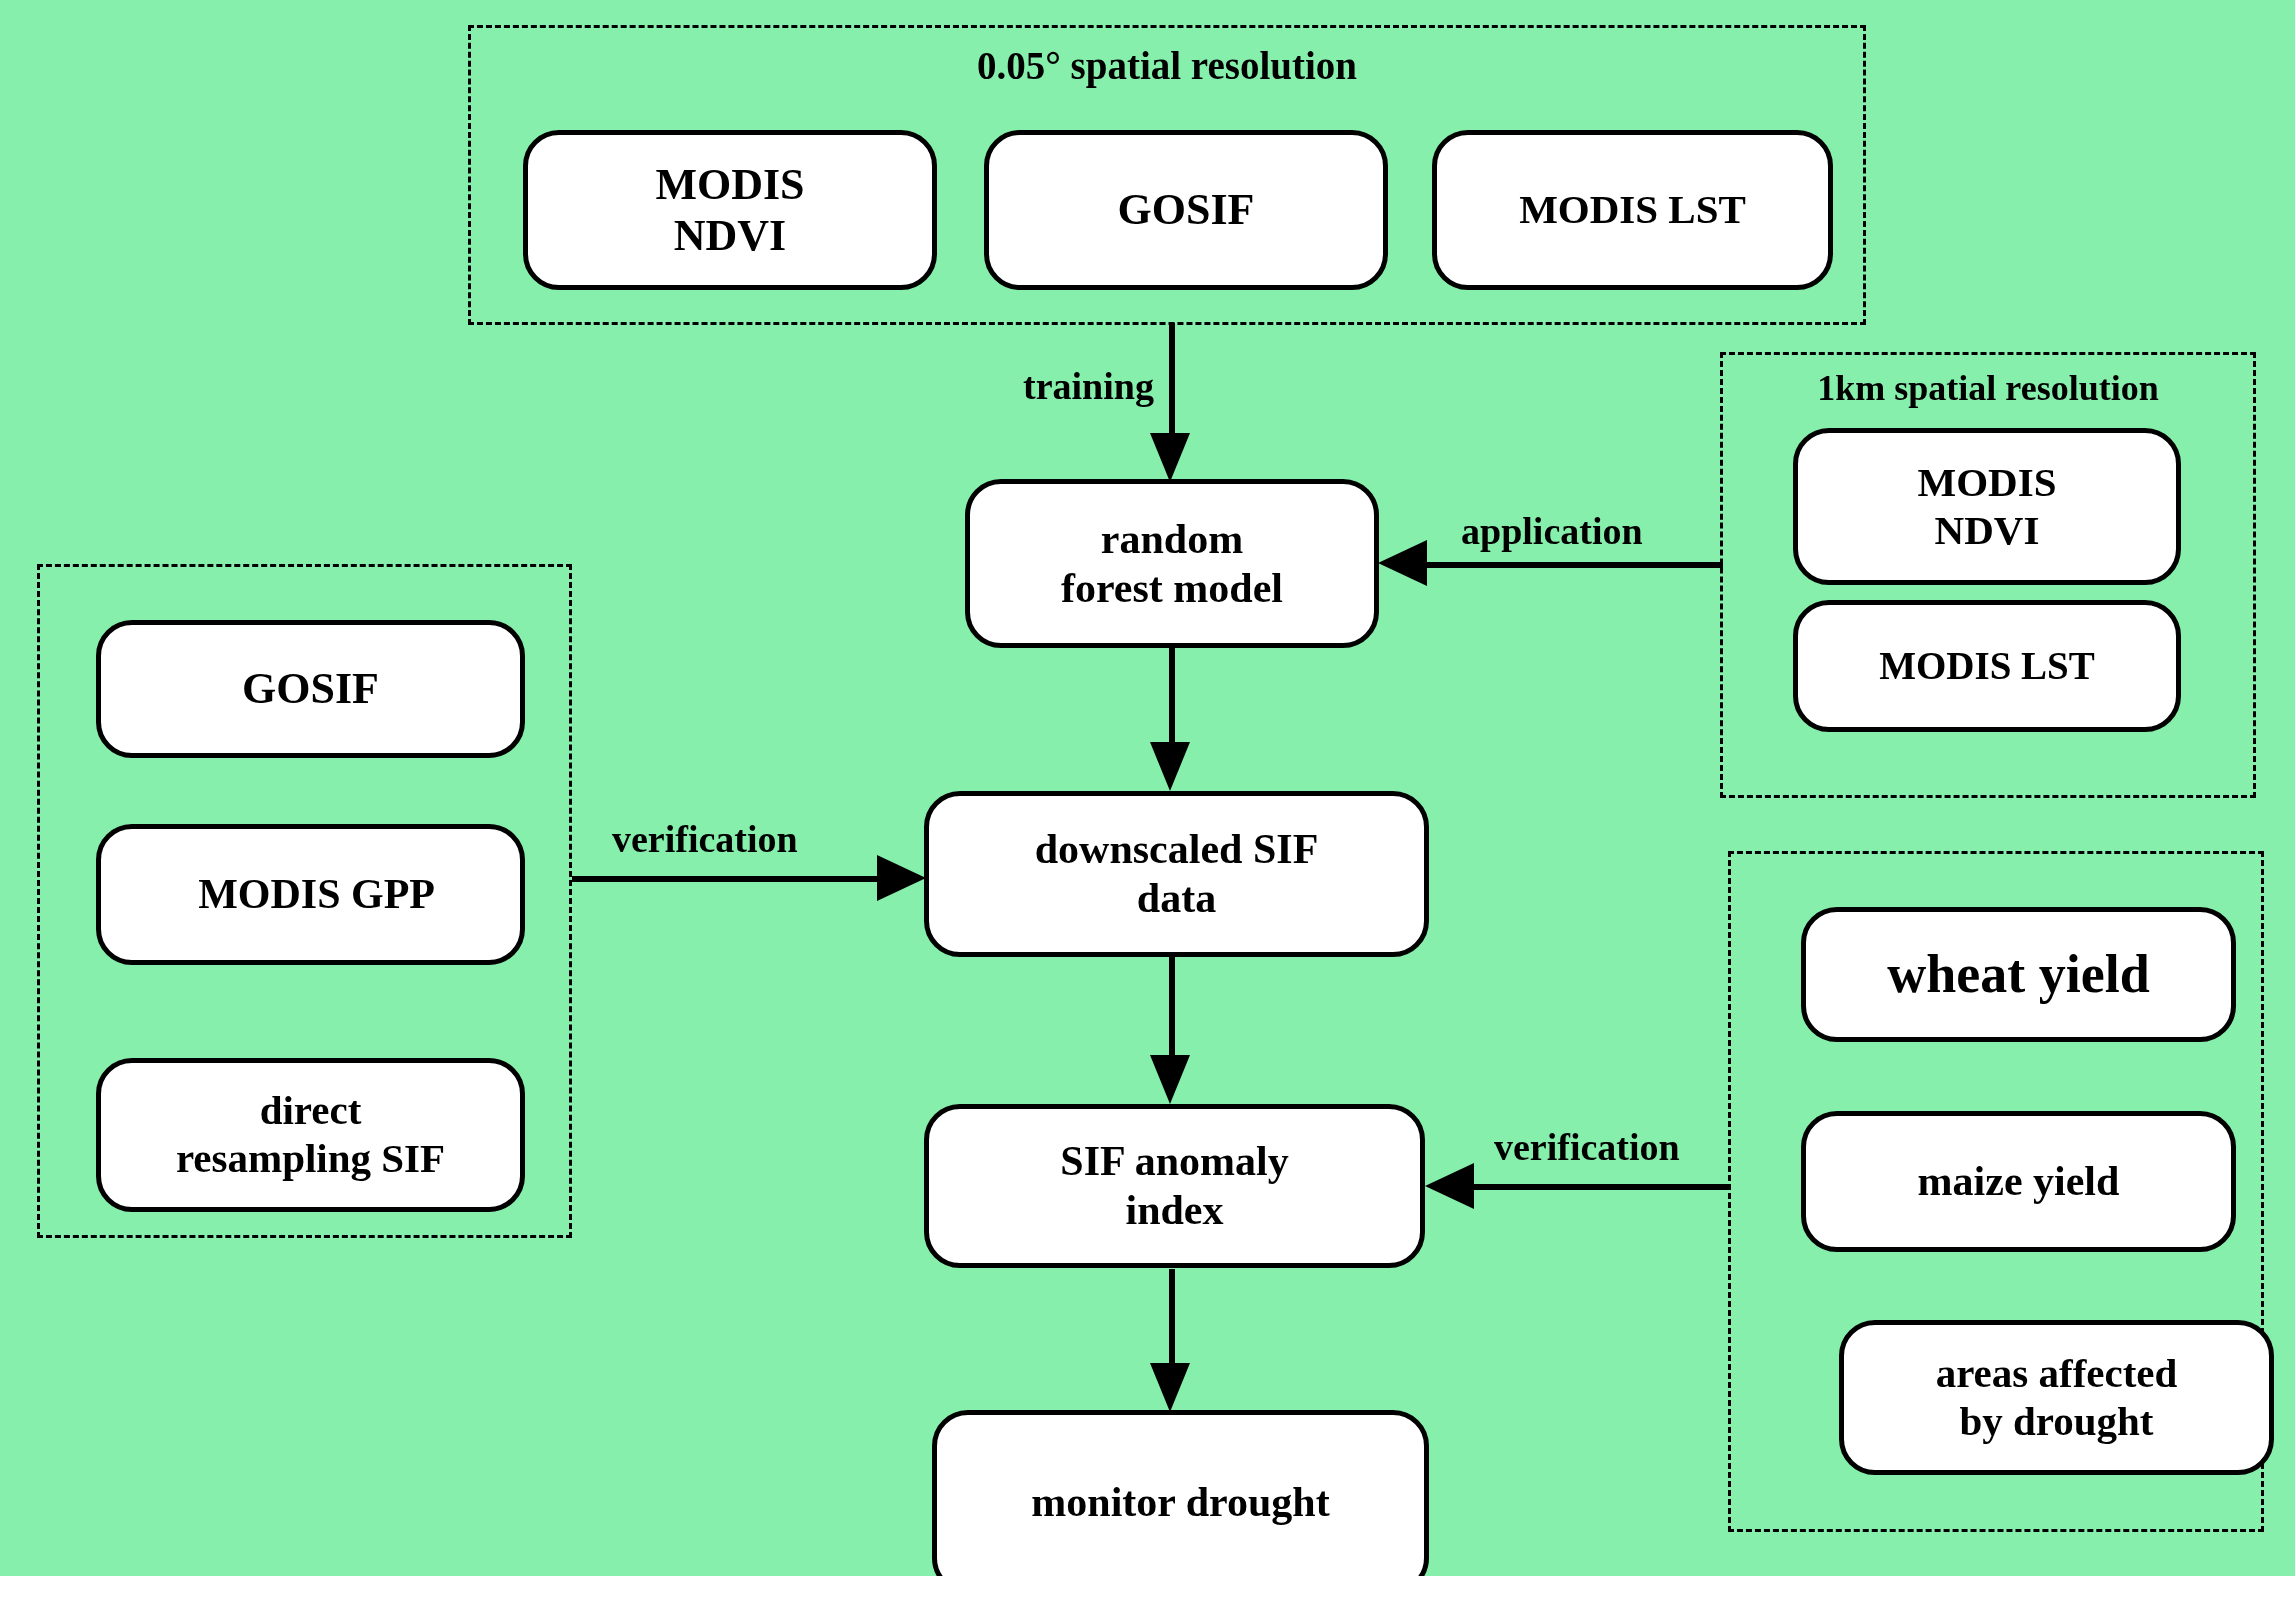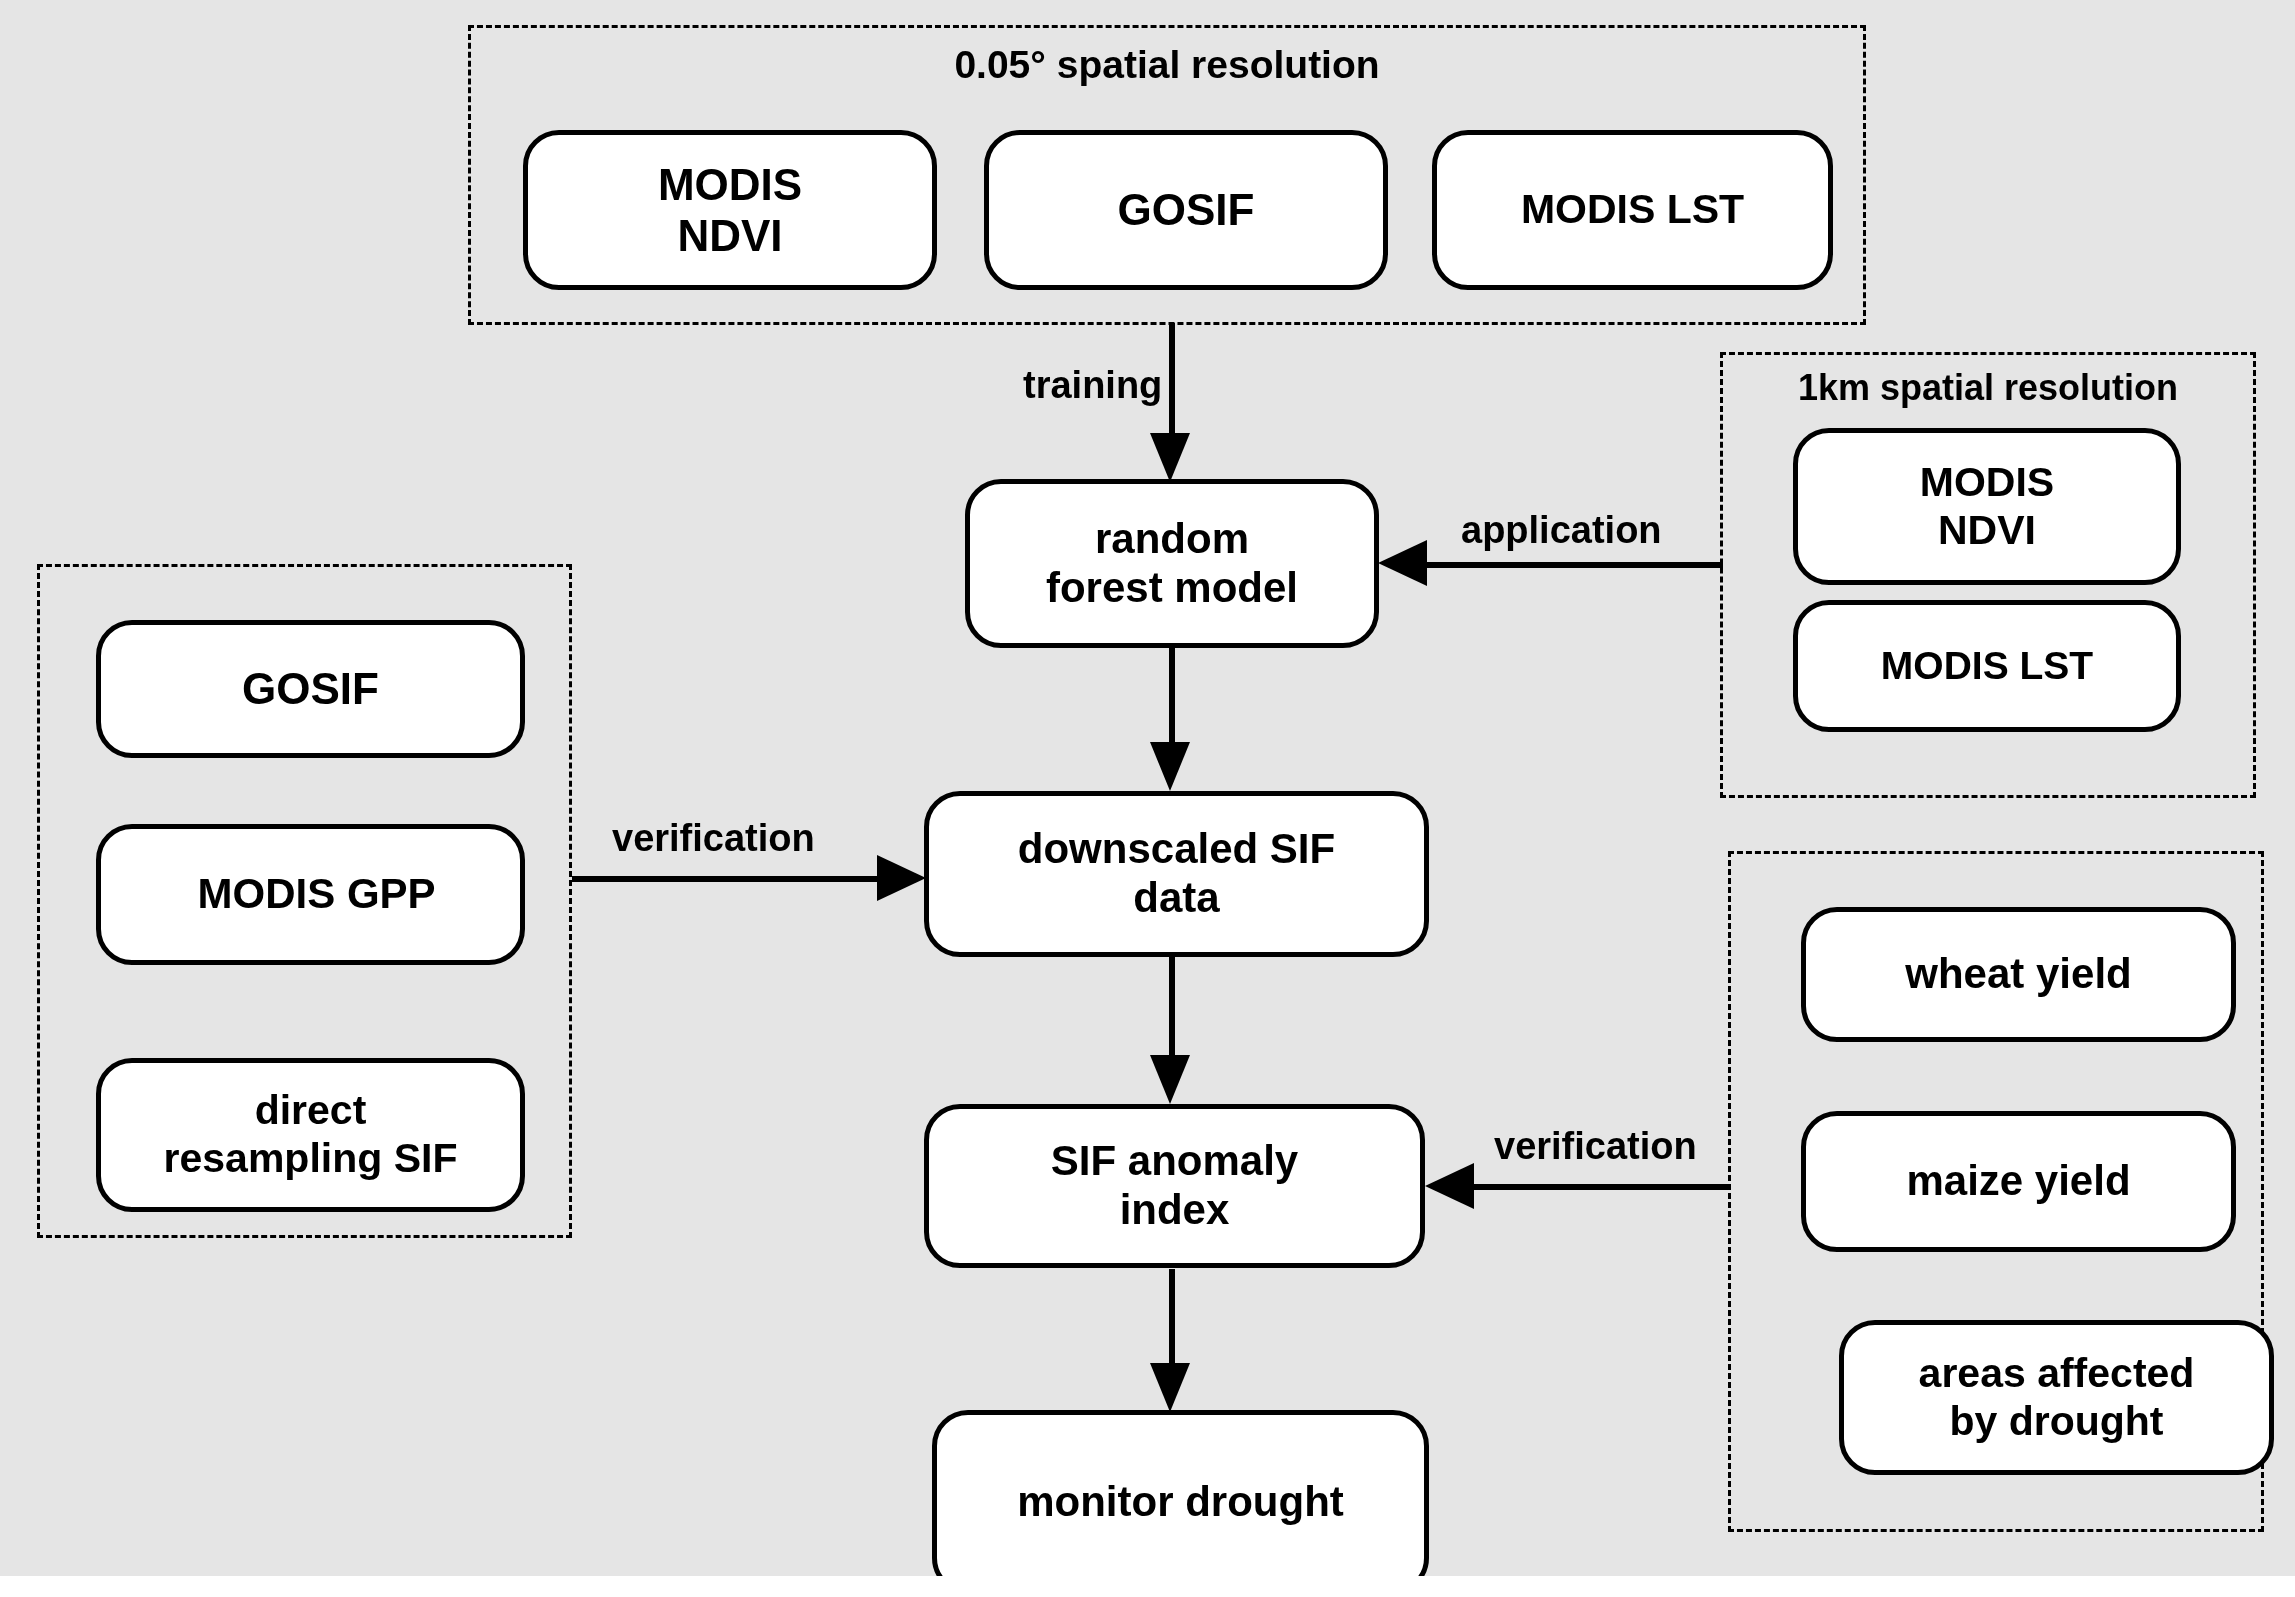--- a/index.html
+++ b/index.html
@@ -4,22 +4,22 @@
 <style>
   html, body {
     margin: 0;
     padding: 0;
     background: #ffffff;
   }
   #canvas {
     position: relative;
     width: 2295px;
     height: 1576px;
-    background: #e5e5e5;
-    font-family: Liberation Sans, sans-serif;
+    background: #86efac;
+    font-family: Liberation Serif, serif;
     overflow: hidden;
   }
   
   .panel {
     position: absolute;
     border: 3.9px dashed #000000;
     box-sizing: border-box;
     background: transparent;
   }
   .panel-title {
@@ -148,21 +148,21 @@
 
   <div class="node" style="left:96px; top:1028px; width:429px; height:154px; font-size:41px;margin-top:30px;">
     <div>
       <span>direct</span>
       <span>resampling SIF</span>
     </div>
   </div>
 
   <div class="panel" style="left:1728px; top:851px; width:536px; height:681px;"></div>
 
-  <div class="node" style="left:1801px; top:907px; width:435px; height:135px; font-size:42px;">
+  <div class="node" style="left:1801px; top:907px; width:435px; height:135px; font-size:54px;">
     <div>
       <span>wheat yield</span>
     </div>
   </div>
 
   <div class="node" style="left:1801px; top:1111px; width:435px; height:141px; font-size:42px;">
     <div>
       <span>maize yield</span>
     </div>
   </div>

